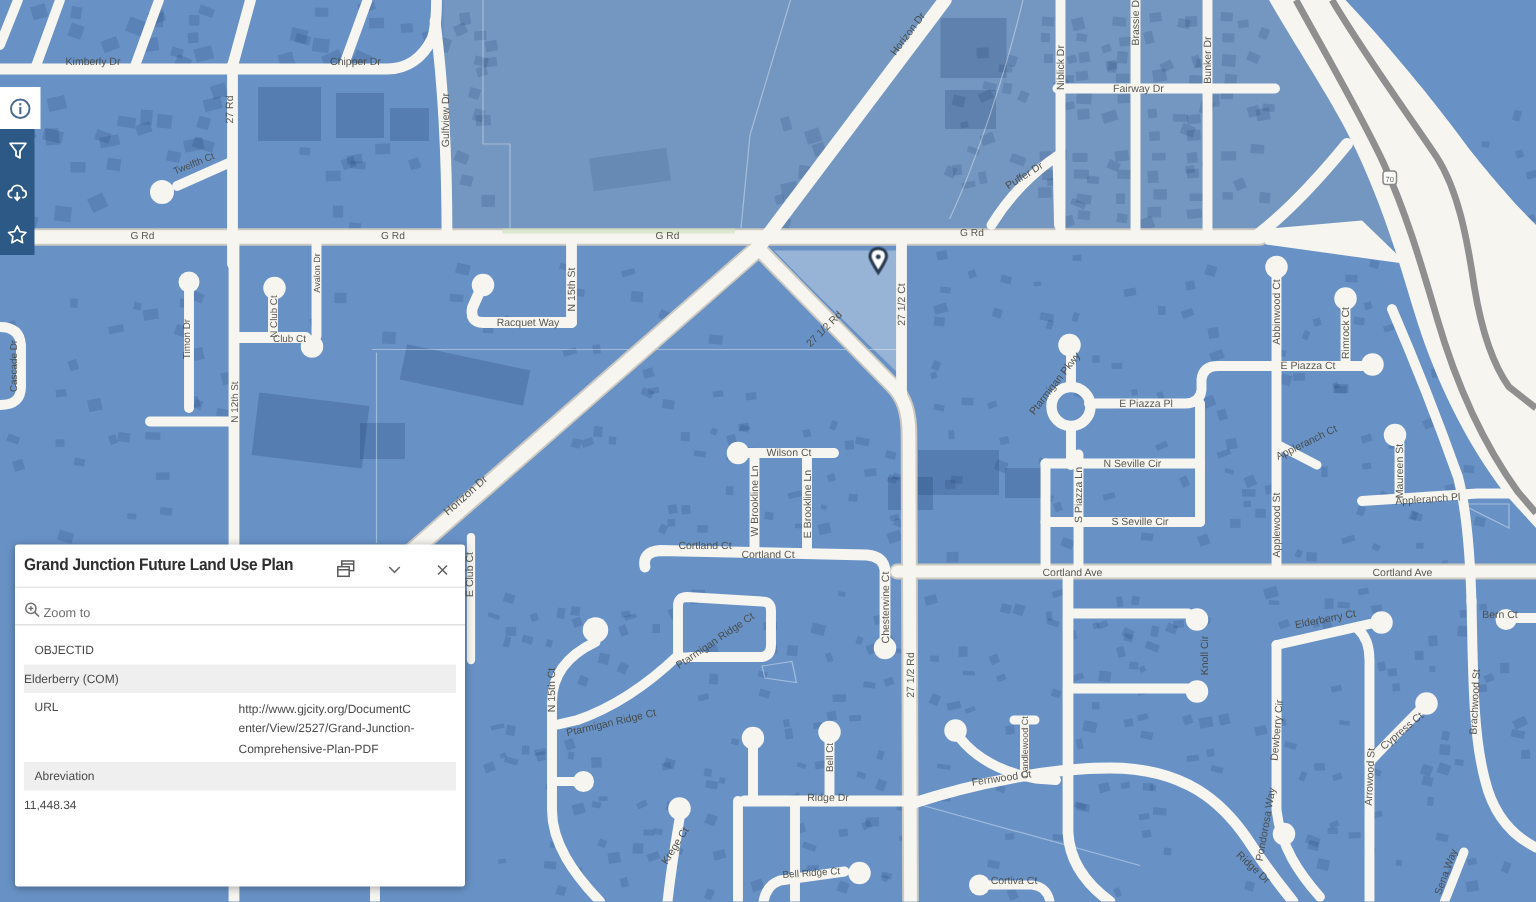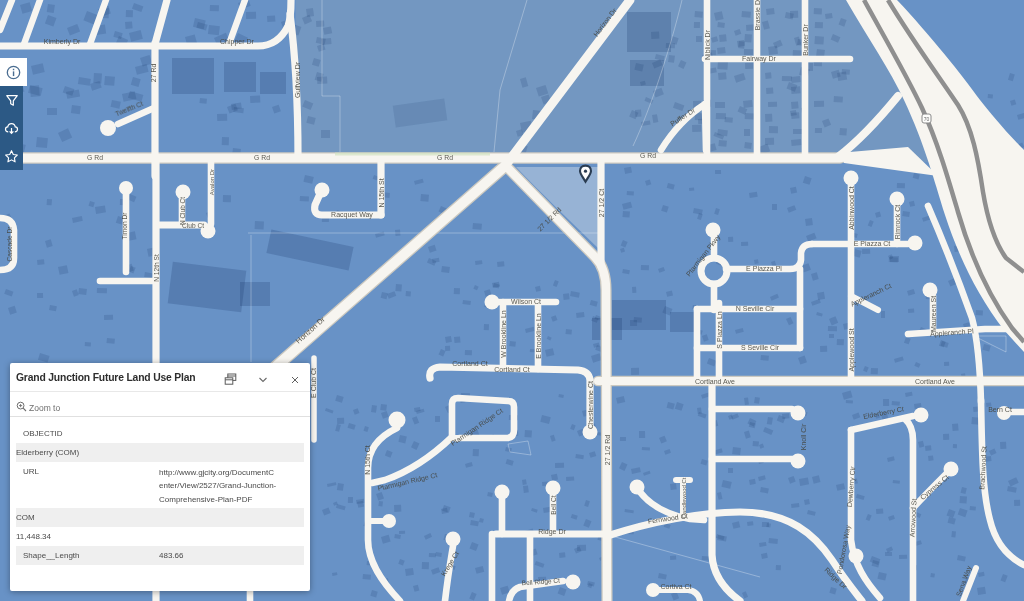--- a/index.html
+++ b/index.html
@@ -1053,25 +1053,21 @@
     <div class="row g r">
         <div class="c2">Elderberry (COM)</div>
       </div>
 
     <div class="row rurl">
         <div class="c1">URL</div>
         <div class="c2">http://www.gjcity.org/DocumentC<br>enter/View/2527/Grand-Junction-<br>Comprehensive-Plan-PDF</div>
       </div>
 
     <div class="row g r">
-        <div class="c2">COM</div>
+        <div class="c1">Abreviation</div>
       </div>
 
     <div class="row r">
         <div class="c2">11,448.34</div>
       </div>
 
-    <div class="row g r">
-        <div class="c1">Shape__Length</div>
-        <div class="c2">483.66</div>
-      </div>
   </div>
 </div>
 
 </body></html>

